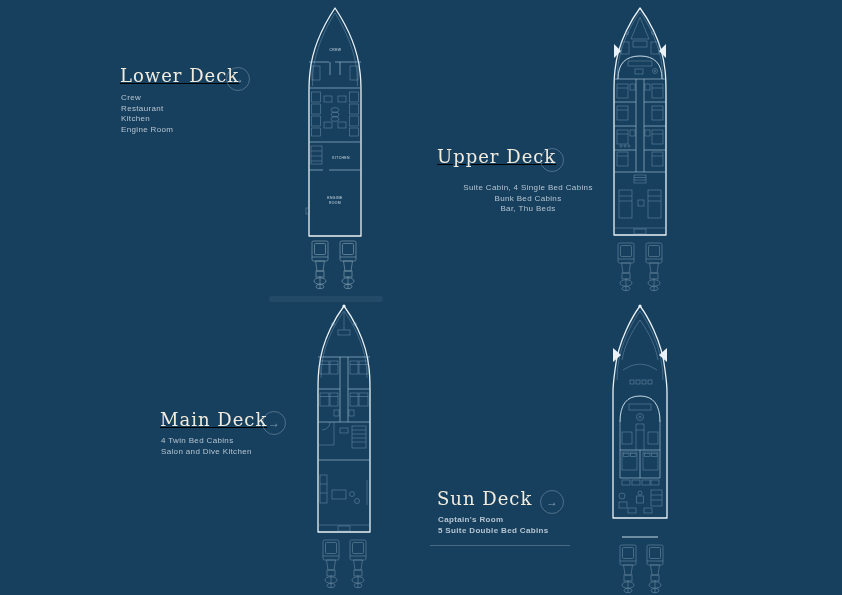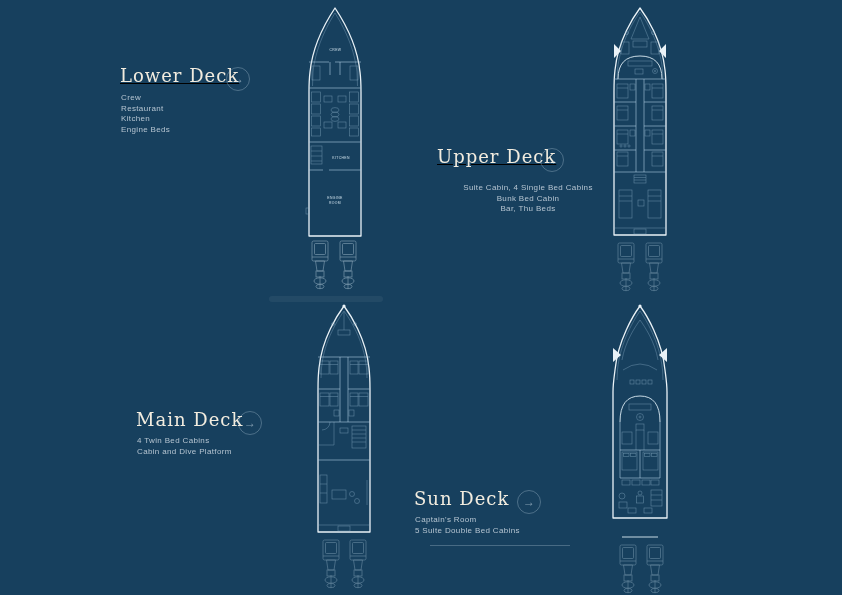--- a/index.html
+++ b/index.html
@@ -264,53 +264,53 @@
 
   <section class="deck" style="left:120px; top:66px;text-decoration:underline;">
     <h2 class="deck-title">Lower Deck</h2>
     <button class="arrow-btn" style="left:106px; top:1px;">
       <span class="arrow-glyph">→</span>
     </button>
     <div class="deck-desc" style="top:27px;">
       <div class="deck-line">Crew</div>
       <div class="deck-line">Restaurant</div>
       <div class="deck-line">Kitchen</div>
-      <div class="deck-line">Engine Beds</div>
+      <div class="deck-line">Engine Room</div>
     </div>
   </section>
 
   <section class="deck" style="left:437px; top:147px;text-decoration:underline;">
     <h2 class="deck-title">Upper Deck</h2>
     <button class="arrow-btn" style="left:103px; top:1px;">
       <span class="arrow-glyph">→</span>
     </button>
     <div class="deck-desc" style="top:36px;text-align:center;">
       <div class="deck-line">Suite Cabin, 4 Single Bed Cabins</div>
-      <div class="deck-line">Bunk Bed Cabin</div>
+      <div class="deck-line">Bunk Bed Cabins</div>
       <div class="deck-line">Bar, Thu Beds</div>
     </div>
   </section>
 
-  <section class="deck" style="left:136px; top:410px;">
+  <section class="deck" style="left:160px; top:410px;text-decoration:underline;">
     <h2 class="deck-title">Main Deck</h2>
     <button class="arrow-btn" style="left:102px; top:1px;">
       <span class="arrow-glyph">→</span>
     </button>
     <div class="deck-desc" style="top:26px;">
       <div class="deck-line">4 Twin Bed Cabins</div>
-      <div class="deck-line">Cabin and Dive Platform</div>
+      <div class="deck-line">Salon and Dive Kitchen</div>
     </div>
   </section>
 
-  <section class="deck" style="left:414px; top:489px;">
+  <section class="deck" style="left:437px; top:489px;">
     <h2 class="deck-title">Sun Deck</h2>
     <button class="arrow-btn" style="left:103px; top:1px;">
       <span class="arrow-glyph">→</span>
     </button>
-    <div class="deck-desc" style="top:26px;">
+    <div class="deck-desc" style="top:26px;font-weight:bold;">
       <div class="deck-line">Captain's Room</div>
       <div class="deck-line">5 Suite Double Bed Cabins</div>
     </div>
   </section>
 
   <div class="sun-divider"></div>
 
 </div>
 
 </body></html>

